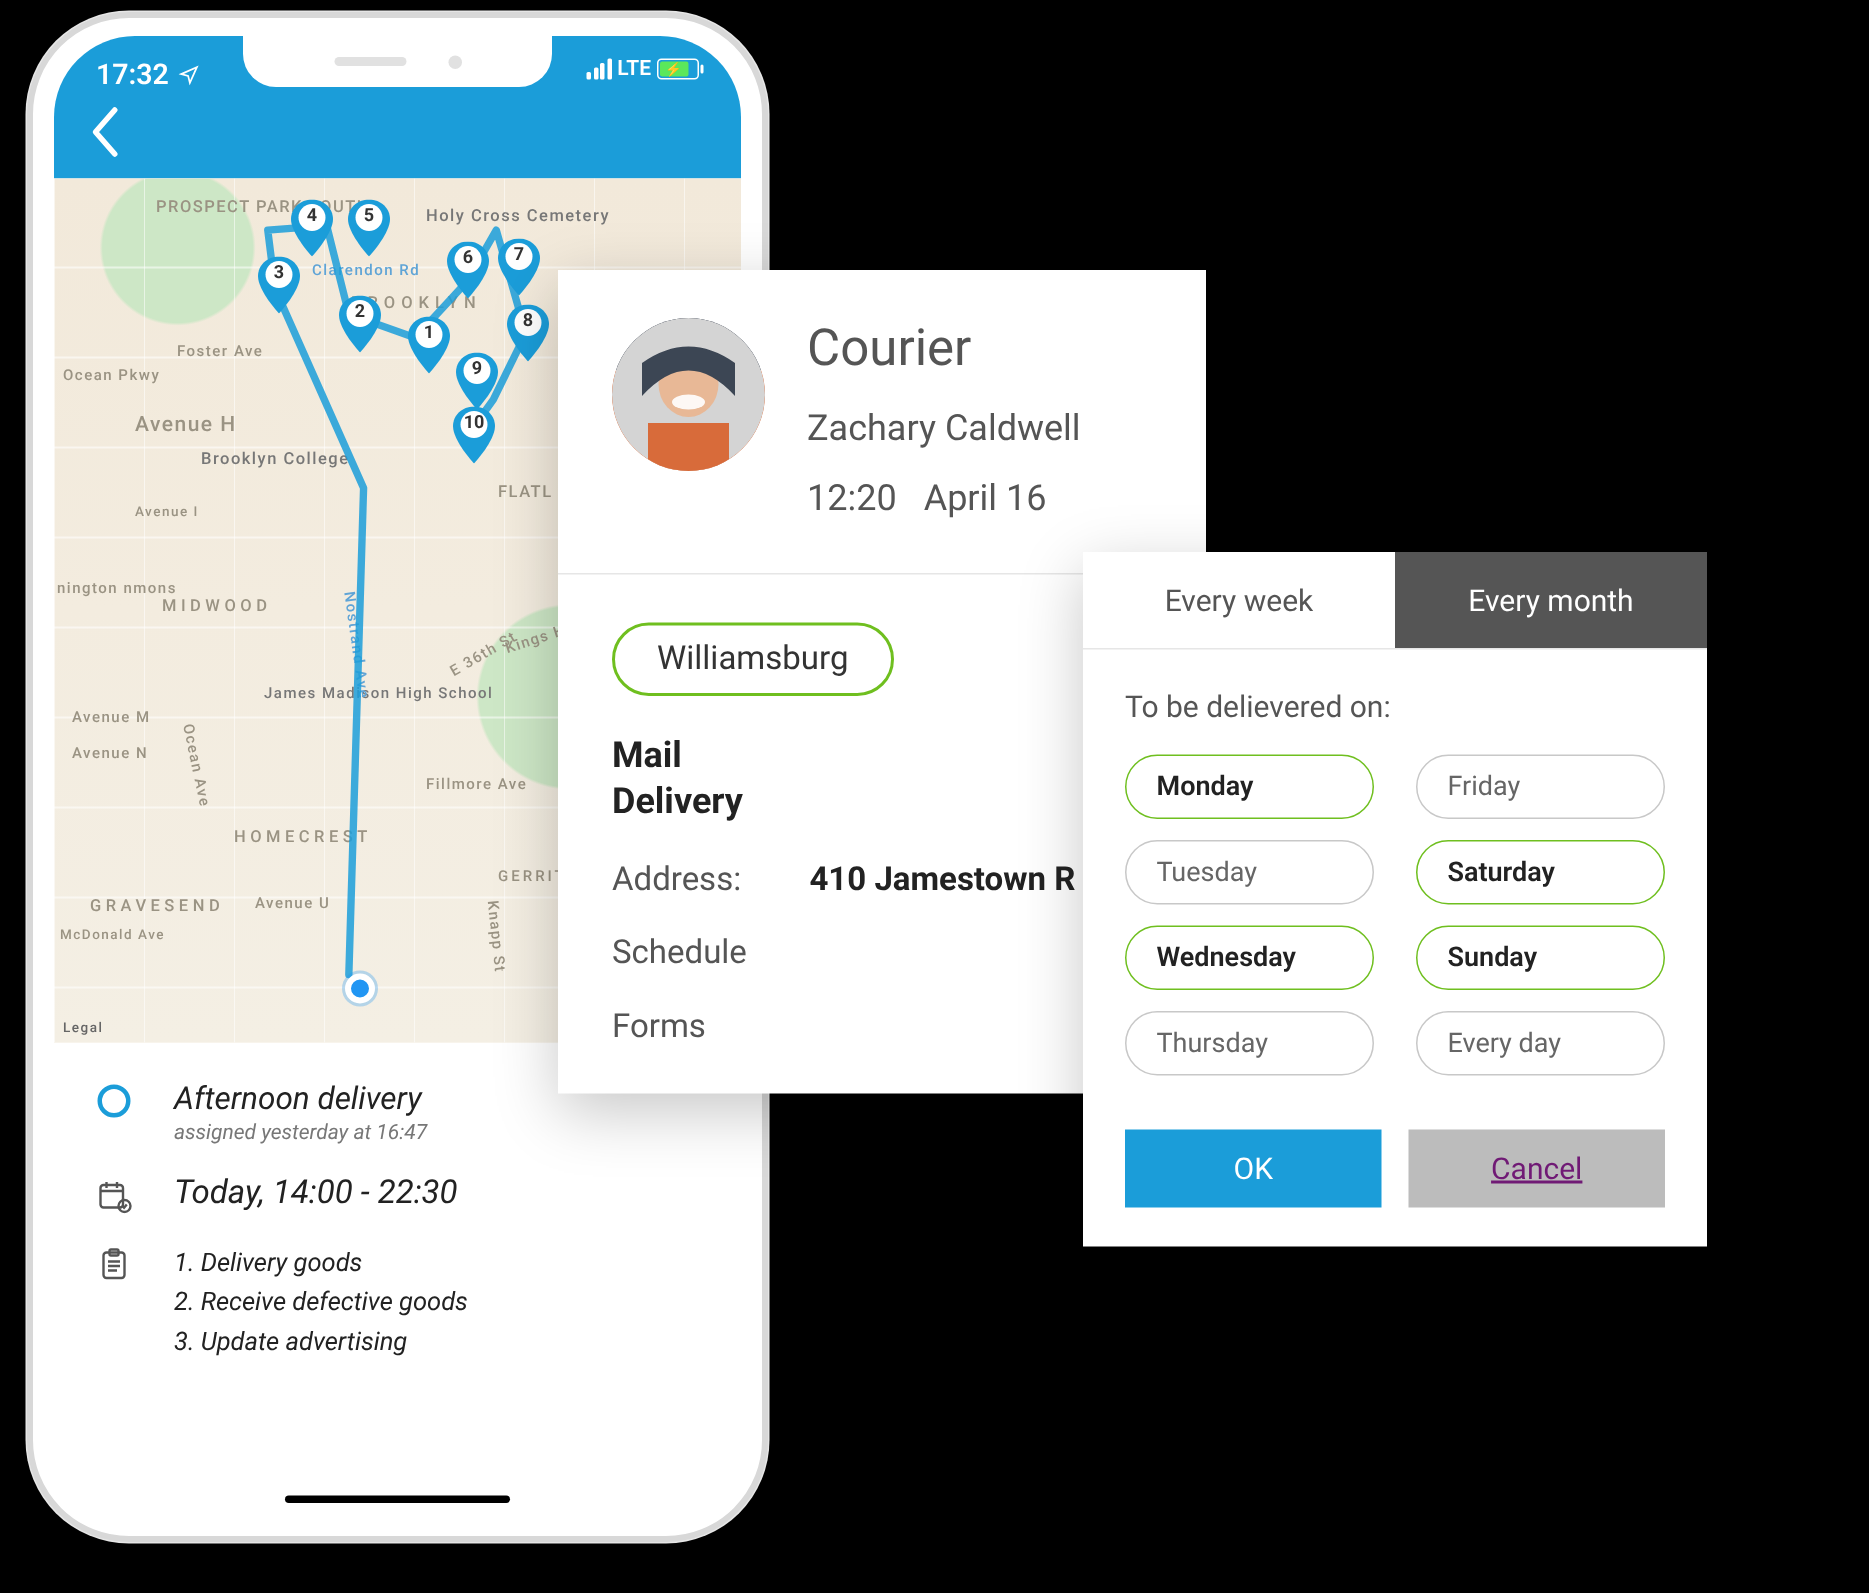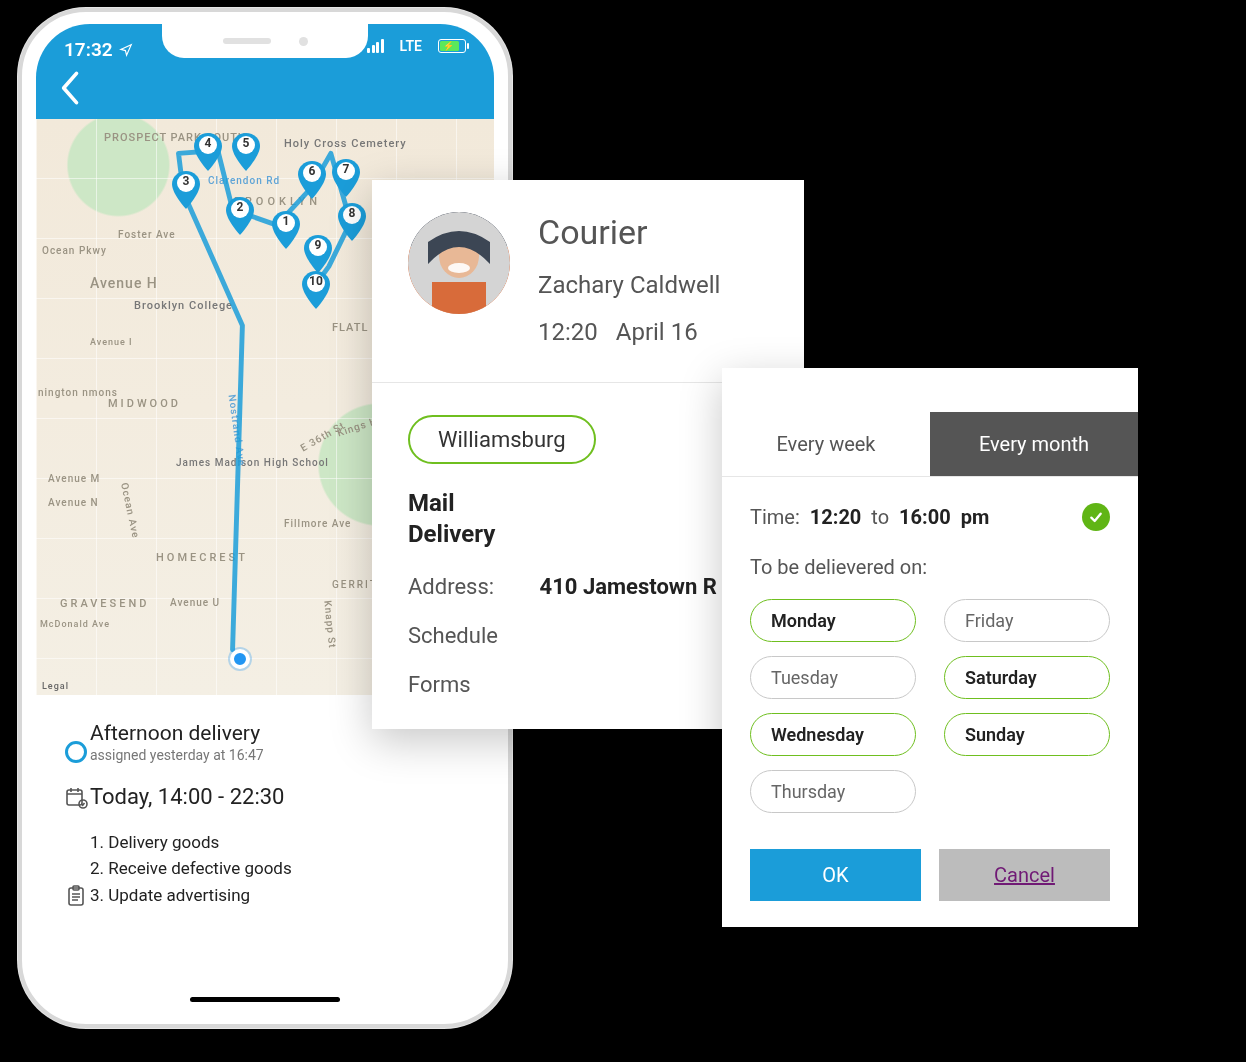--- a/index.html
+++ b/index.html
@@ -7,41 +7,41 @@
 
 
 .phone { position: absolute; left: 18px; top: 8px; width: 494px; height: 1020px; background: #fff; border-radius: 68px; border: 4px solid #d8d8d8; box-shadow: 0 0 0 1px #e6e6e6; overflow: hidden; }
 .phone-inner { position: absolute; left: 14px; top: 12px; right: 14px; bottom: 12px; border-radius: 54px; overflow: hidden; background: #fff; }
 .notch { position: absolute; top: 0; left: 50%; transform: translateX(-50%); width: 206px; height: 34px; background: #fff; border-bottom-left-radius: 22px; border-bottom-right-radius: 22px; z-index: 30; display: flex; align-items: center; justify-content: center; gap: 28px; }
 .notch .speaker { width: 48px; height: 6px; border-radius: 3px; background: #e1e1e1; }
 .notch .cam { width: 9px; height: 9px; border-radius: 50%; background: #e1e1e1; }
 
 .status-bar { height: 95px; background: #1b9dd9; display: flex; align-items: flex-end; padding: 0 24px 8px; position: relative; }
 .status-left { position: absolute; top: 14px; left: 28px; color: #fff; font-size: 19px; font-weight: 600; display: flex; align-items: center; gap: 6px; }
-.status-right { position: absolute; top: 14px; right: 28px; color: #fff; font-size: 14px; display: flex; align-items: center; gap: 16px; font-weight: 600; }
+.status-right { position: absolute; top: 14px; right: 28px; color: #fff; font-size: 14px; display: flex; align-items: center; gap: 4px; font-weight: 600; }
 .back-chevron svg { width: 22px; height: 38px; }
 
 .map-area { height: 576px; background: #f4ede0; position: relative; overflow: hidden; }
 .map-bg { position: absolute; inset: 0; background:
   linear-gradient(90deg, rgba(255,255,255,0.55) 1px, transparent 1px) 0 0/60px 60px,
   linear-gradient(0deg, rgba(255,255,255,0.55) 1px, transparent 1px) 0 0/60px 60px,
   radial-gradient(circle at 75% 60%, #cde7c6 0 60px, transparent 62px),
   radial-gradient(circle at 18% 8%, #cde7c6 0 50px, transparent 52px),
   linear-gradient(180deg, #f2e9da 0%, #f4efe4 100%);
 }
 .map-label { position: absolute; color: #9a9383; font-size: 11px; letter-spacing: 1px; font-weight: 500; }
 
 .route-svg { position: absolute; inset: 0; pointer-events: none; }
 .marker { position: absolute; width: 28px; height: 38px; }
 .marker svg { width: 100%; height: 100%; }
 .marker .num { position: absolute; top: 3px; left: 0; right: 0; text-align: center; font-size: 12px; font-weight: 700; color: #333; }
 .blue-dot { position: absolute; width: 20px; height: 20px; border-radius: 50%; background: #2196f3; border: 4px solid #fff; box-shadow: 0 0 0 2px rgba(33,150,243,.3); }
 
 .task-area { padding: 26px 28px; background: #fff; }
-.task-row { display: flex; align-items: flex-end; gap: 2px; margin-bottom: 20px; }
+.task-row { display: flex; align-items: flex-start; gap: 28px; margin-bottom: 20px; font-style: italic; }
 .task-row .ic { width: 24px; display: flex; justify-content: center; padding-top: 2px; }
 .task-title { font-size: 21px; color: #222; font-weight: 400; }
 .task-sub { font-size: 14px; color: #777; margin-top: 2px; }
 .task-line { font-size: 22px; color: #222; }
 .task-list { font-size: 17px; color: #222; line-height: 1.55; }
 .radio-ring { width: 22px; height: 22px; border: 3px solid #1b9dd9; border-radius: 50%; }
 .cal-icon, .list-icon { width: 24px; height: 24px; }
 
 .home-indicator { position: absolute; bottom: 10px; left: 50%; transform: translateX(-50%); width: 150px; height: 5.5px; background: #000; border-radius: 3px; }
 
@@ -57,21 +57,21 @@
 .timestamp span { margin-right: 18px; }
 
 .courier-body { border-top: 1px solid #e6e6e6; padding: 32px 36px; display: flex; flex-direction: column; gap: 24px; }
 .pill-outline { display: inline-block; border: 2px solid #6fbf1f; color: #333; font-size: 22px; padding: 10px 28px; border-radius: 26px; width: fit-content; }
 .body-strong { font-size: 24px; color: #222; font-weight: 700; line-height: 1.3; }
 .body-line { font-size: 22px; color: #555; }
 .body-line strong { color: #222; margin-left: 40px; }
 
 
 .schedule-card { position: absolute; left: 722px; top: 368px; width: 416px; background: #fff; box-shadow: 0 12px 40px rgba(0,0,0,.22); }
-.tabs { display: flex; margin-top: 44px; }
+.tabs { display: flex; }
 .tab { flex: 1; text-align: center; padding: 20px 0; font-size: 20px; color: #555; cursor: pointer; }
 .tab.active { background: #555; color: #fff; }
 .tab-divider { border-bottom: 1px solid #e6e6e6; }
 
 .sched-body { padding: 26px 28px; }
 .time-row { display: flex; align-items: center; gap: 10px; font-size: 20px; color: #555; margin-bottom: 24px; }
 .time-row strong { color: #222; }
 .check-circle { width: 28px; height: 28px; border-radius: 50%; background: #60b515; display: flex; align-items: center; justify-content: center; margin-left: auto; }
 .check-circle svg { width: 16px; height: 16px; }
 .prompt { font-size: 20px; color: #555; margin-bottom: 20px; }
@@ -284,41 +284,30 @@
     <div class="body-line">Forms</div>
   </div>
 </div>
 
 <div class="schedule-card">
   <div class="tabs tab-divider">
     <div class="tab">Every week</div>
     <div class="tab active">Every month</div>
   </div>
   <div class="sched-body">
-    <div class="time-row">
-      <span>Time:</span>
-      <strong>12:20</strong>
-      <span>to</span>
-      <strong>16:00</strong>
-      <strong>pm</strong>
-      <span class="check-circle">
-        <svg viewBox="0 0 24 24" fill="none" stroke="#fff" stroke-width="3.5" stroke-linecap="round" stroke-linejoin="round">
-            <polyline points="5,13 10,18 19,7"></polyline>
-          </svg>
-      </span>
-    </div>
     <div class="prompt">To  be delievered on:</div>
     <div class="days">
 
     <button class="day-pill sel">Monday</button>
         <button class="day-pill">Friday</button>
         <button class="day-pill">Tuesday</button>
         <button class="day-pill sel">Saturday</button>
         <button class="day-pill sel">Wednesday</button>
         <button class="day-pill sel">Sunday</button>
         <button class="day-pill">Thursday</button>
+        <button class="day-pill">Every day</button>
       </div>
     <div class="btns">
       <button class="btn btn-ok">OK</button>
       <button class="btn btn-cancel">Cancel</button>
     </div>
   </div>
 </div>
 
 </body></html>

